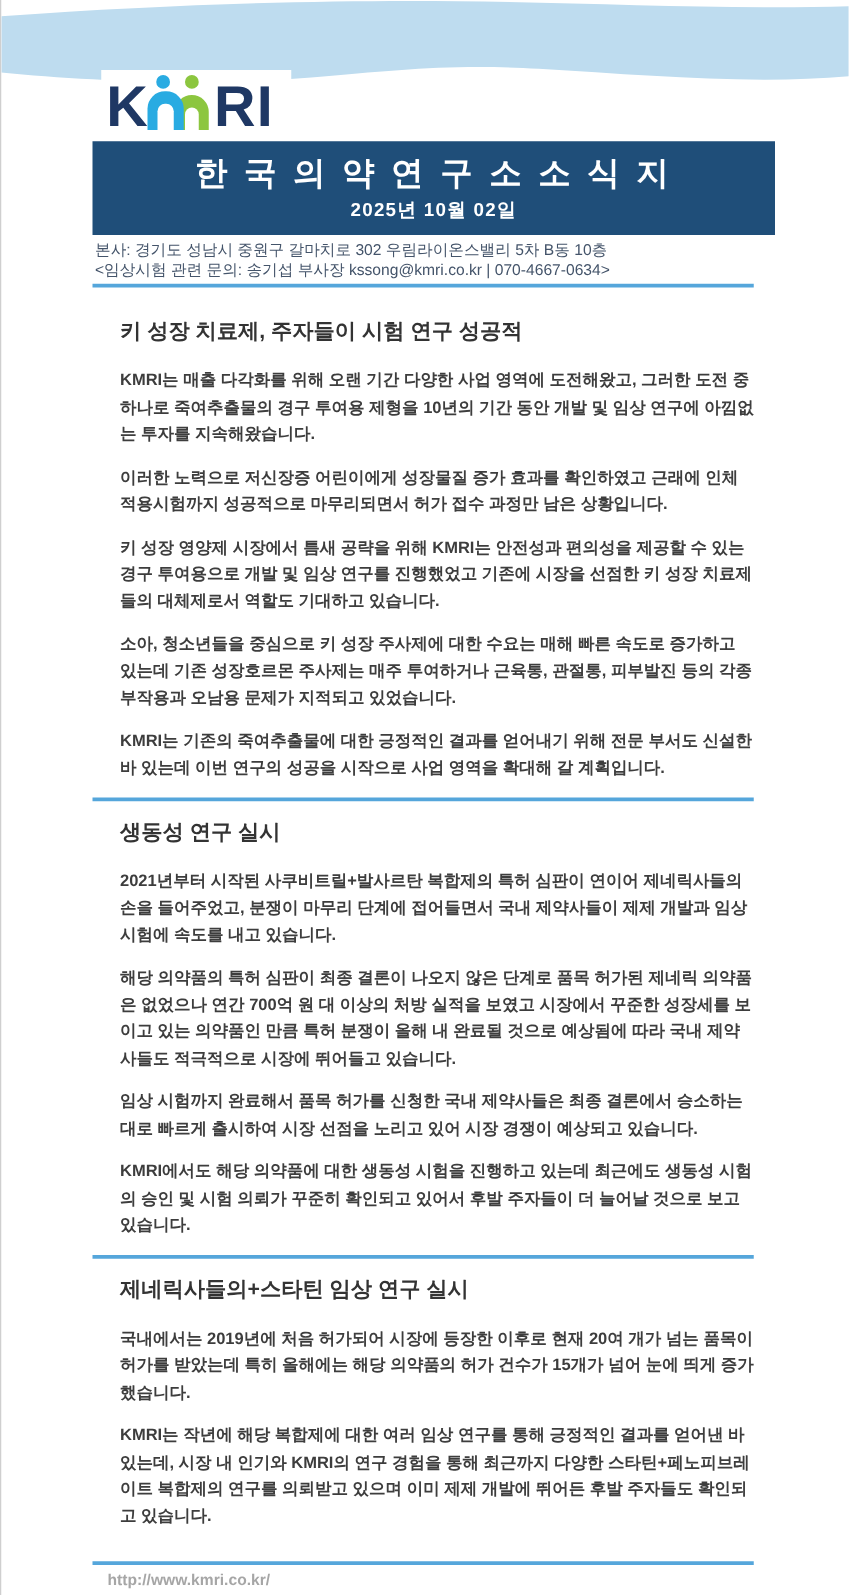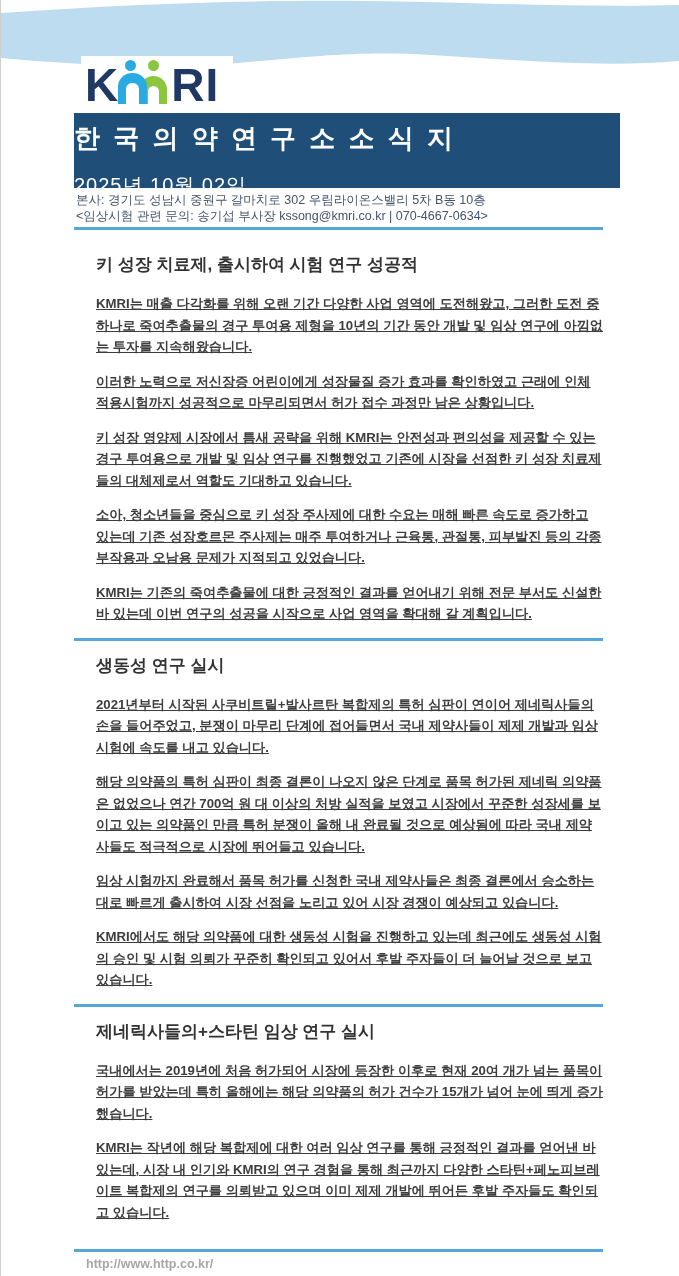--- a/index.html
+++ b/index.html
@@ -32,44 +32,44 @@
   .dot{position:absolute;width:11px;height:11px;border-radius:50%;top:0;}
   .dot-blue{left:7px;background:#29ABE2;}
   .dot-green{left:30px;background:#8CC63F;}
   .arch{position:absolute;bottom:0;border-radius:14px 14px 0 0;}
   .arch-green{left:22px;width:27px;height:28px;background:#8CC63F;z-index:1;}
   .arch-blue{left:0;width:29px;height:31px;background:#29ABE2;z-index:2;}
   .arch-cut{position:absolute;left:8px;right:8px;top:10px;bottom:0;background:#ffffff;border-radius:6px 6px 0 0;}
   
   .banner{
     position:absolute;top:113px;left:73px;width:546px;height:75px;
-    background:#1F4E79;color:#ffffff;text-align:left;
+    background:#1F4E79;color:#ffffff;text-align:center;
     box-sizing:border-box;padding-top:9px;z-index:2;
   }
   .banner-title{font-size:26px;font-weight:700;letter-spacing:3px;line-height:32px;}
-  .banner-date{font-size:20px;font-weight:400;letter-spacing:1px;margin-top:18px;}
+  .banner-date{font-size:15px;font-weight:700;letter-spacing:1px;margin-top:5px;}
   
   .contact{
     position:absolute;top:192px;left:75px;width:540px;
     color:#44546A;font-size:12.5px;font-weight:400;line-height:16px;
   }
   .rule{position:absolute;left:73px;width:529px;height:3px;background:#55A6DB;}
   .rule-top{top:227px;}
   .rule-bottom{top:1249px;}
   
   .articles{position:absolute;top:240px;left:95px;width:507px;}
   .article{padding-top:12px;}
   .article + .sect-rule{margin:6px 0 0 -22px;}
   .sect-rule{width:529px;height:3px;background:#55A6DB;}
   .article-title{
     font-size:17px;font-weight:700;color:#333333;line-height:25px;margin:0 0 16px 0;
   }
   .article-title .tline{display:block;}
   .article p{
-    margin:0 0 13px 0;font-size:13.2px;font-weight:600;color:#3D3D3D;line-height:21.5px;text-decoration:underline;
+    margin:0 0 13px 0;font-size:13.2px;font-weight:600;color:#3D3D3D;line-height:21.5px;
   }
   
   .footer-url{
     position:absolute;top:1257px;left:85px;
     font-size:12.5px;font-weight:600;color:#A6A6A6;text-decoration:none;
   }
 </style>
 </head>
 <body>
 
@@ -106,21 +106,21 @@
     <div>본사: 경기도 성남시 중원구 갈마치로 302 우림라이온스밸리 5차 B동 10층</div>
     <div>&lt;임상시험 관련 문의: 송기섭 부사장 kssong@kmri.co.kr | 070-4667-0634&gt;</div>
   </div>
 
   <div class="rule rule-top"></div>
 
   <div class="articles">
 
     <div class="article">
       <h2 class="article-title">
-        <span class="tline">키 성장 치료제, 출시하여 시험 연구 성공적</span>
+        <span class="tline">키 성장 치료제, 주자들이 시험 연구 성공적</span>
       </h2>
       <p>KMRI는 매출 다각화를 위해 오랜 기간 다양한 사업 영역에 도전해왔고, 그러한 도전 중 하나로 죽여추출물의 경구 투여용 제형을 10년의 기간 동안 개발 및 임상 연구에 아낌없는 투자를 지속해왔습니다.</p>
       <p>이러한 노력으로 저신장증 어린이에게 성장물질 증가 효과를 확인하였고 근래에 인체적용시험까지 성공적으로 마무리되면서 허가 접수 과정만 남은 상황입니다.</p>
       <p>키 성장 영양제 시장에서 틈새 공략을 위해 KMRI는 안전성과 편의성을 제공할 수 있는 경구 투여용으로 개발 및 임상 연구를 진행했었고 기존에 시장을 선점한 키 성장 치료제들의 대체제로서 역할도 기대하고 있습니다.</p>
       <p>소아, 청소년들을 중심으로 키 성장 주사제에 대한 수요는 매해 빠른 속도로 증가하고 있는데 기존 성장호르몬 주사제는 매주 투여하거나 근육통, 관절통, 피부발진 등의 각종 부작용과 오남용 문제가 지적되고 있었습니다.</p>
       <p>KMRI는 기존의 죽여추출물에 대한 긍정적인 결과를 얻어내기 위해 전문 부서도 신설한 바 있는데 이번 연구의 성공을 시작으로 사업 영역을 확대해 갈 계획입니다.</p>
     </div>
 
     <div class="sect-rule"></div>
 
@@ -141,15 +141,15 @@
         <span class="tline">제네릭사들의+스타틴 임상 연구 실시</span>
       </h2>
       <p>국내에서는 2019년에 처음 허가되어 시장에 등장한 이후로 현재 20여 개가 넘는 품목이 허가를 받았는데 특히 올해에는 해당 의약품의 허가 건수가 15개가 넘어 눈에 띄게 증가했습니다.</p>
       <p>KMRI는 작년에 해당 복합제에 대한 여러 임상 연구를 통해 긍정적인 결과를 얻어낸 바 있는데, 시장 내 인기와 KMRI의 연구 경험을 통해 최근까지 다양한 스타틴+페노피브레이트 복합제의 연구를 의뢰받고 있으며 이미 제제 개발에 뛰어든 후발 주자들도 확인되고 있습니다.</p>
 
     </div>
 
   </div>
 
   <div class="rule rule-bottom"></div>
-  <a class="footer-url" href="#">http://www.http.co.kr/</a>
+  <a class="footer-url" href="#">http://www.kmri.co.kr/</a>
 
 </div>
 
 </body></html>

